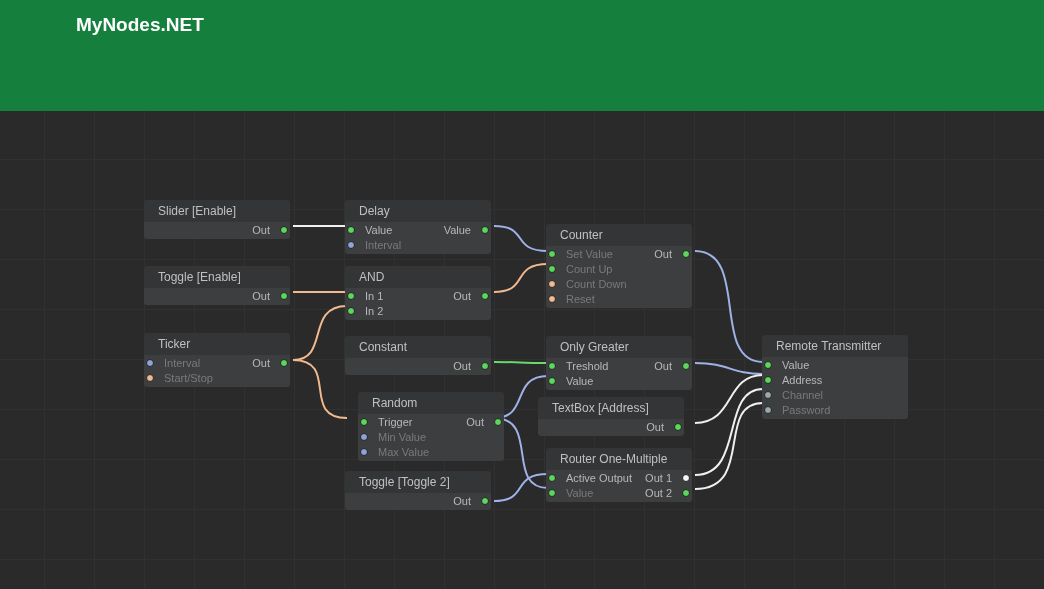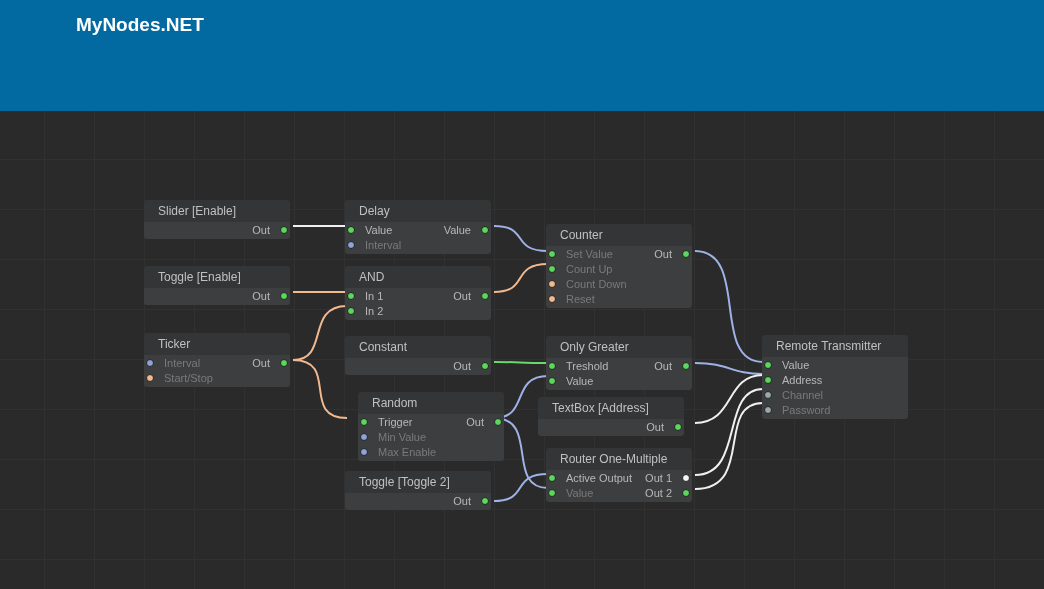--- a/index.html
+++ b/index.html
@@ -4,21 +4,21 @@
   <style>
     * { margin: 0; padding: 0; box-sizing: border-box; }
     body {
       font-family: Arial, Helvetica, sans-serif;
       background: #1a1a1a;
       width: 1044px;
       height: 589px;
       overflow: hidden;
     }
     .header {
-      background: #0369a1;
+      background: #15803d;
       padding: 14px 0 0 0;
       height: 111px;
     }
     .brand {
       color: #fff;
       font-weight: bold;
       font-size: 19px;
       padding: 0 0 20px 76px;
     }
     .toolbar {
@@ -254,21 +254,21 @@
       </div>
       <div class="row">
           <span class="in">
             <span class="port muted"></span>
             <span class="dim">Min Value</span>
           </span>
         </div>
       <div class="row">
           <span class="in">
             <span class="port muted"></span>
-            <span class="dim">Max Enable</span>
+            <span class="dim">Max Value</span>
           </span>
         </div>
     </div>
   </div>
 
   <div class="node" style="left:345px; top:360px">
     <div class="node-title">Toggle [Toggle 2]</div>
     <div class="node-body">
       <div class="row">
           <span class="out">

